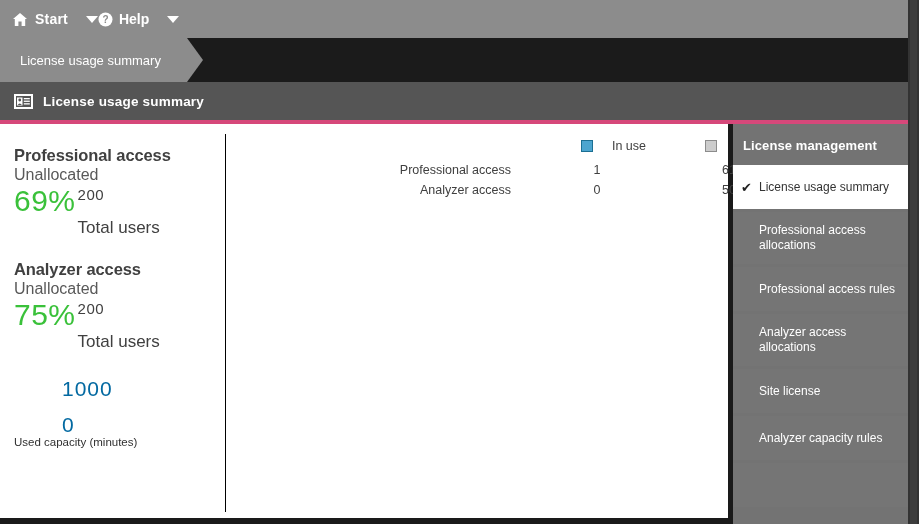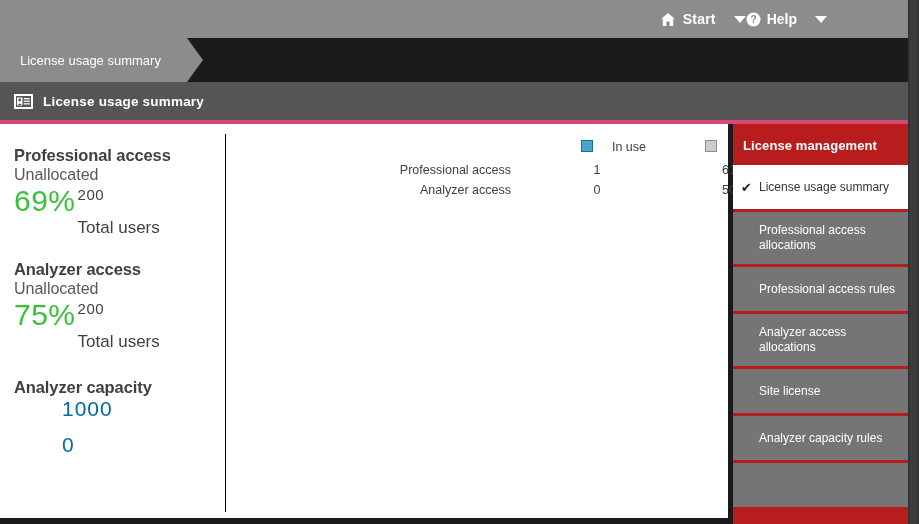--- a/index.html
+++ b/index.html
@@ -17,21 +17,21 @@
     width: 919px; height: 524px;
     background: #1a1a1a;
   }
 
   
   .topbar {
     position: absolute; top: 0; left: 0;
     width: 919px; height: 38px;
     background: #8c8c8c;
     display: flex; align-items: center;
-    justify-content: flex-end;
+    justify-content: flex-start;
     box-sizing: border-box;
   }
   .topbar-left, .topbar-right {
     display: flex; align-items: center;
   }
   .topbar-left { padding-left: 12px; }
   .topbar-right { padding-right: 92px; }
   .home-icon {
     display: inline-block; width: 16px; height: 15px;
     position: relative; margin-right: 7px;
@@ -165,36 +165,36 @@
   .lic-table th, .lic-table td {
     font-size: 12.5px; color: #404040;
     padding: 0; font-weight: normal;
   }
   .lic-table th { height: 26px; vertical-align: middle; }
   .lic-table td { height: 20px; vertical-align: middle; }
   .col-label { width: 245px; text-align: right; padding-right: 20px !important; }
   .col-val { width: 132px; text-align: center; }
   .legend-cell { text-align: center; }
   .legend-wrap {
-    display: inline-flex; gap: 19px; padding-left: 33px;
+    display: inline-flex; align-items: center; gap: 19px; padding-left: 33px;
   }
   .swatch {
     width: 12px; height: 12px; display: inline-block;
     box-sizing: border-box;
   }
   .swatch.inuse { background: #4ca5cf; border: 1px solid #1b6f93; }
   .swatch.avail { background: #cccccc; border: 1px solid #8c8c8c; }
   .legend-label { font-size: 12.5px; color: #404040; }
   .num { font-weight: bold; font-size: 12.5px; color: #303030; }
 
   
   .sidebar {
     position: absolute; left: 733px; top: 124px;
     width: 175px; height: 400px;
-    background: #b91c1c;
+    background: #737373;
     box-sizing: border-box;
   }
   .sb-head {
     color:#ffffff; font-size: 13px; font-weight: bold;
     padding: 14px 0 12px 10px;
     letter-spacing: .1px;
   }
   .sb-item {
     background: #757575;
     color: #ffffff;
@@ -300,24 +300,24 @@
         <div class="kpi-row">
           <span class="kpi-pct">75%</span>
           <span class="kpi-right">
             <span class="kpi-big">200</span>
             <div class="kpi-cap">Total users</div>
           </span>
         </div>
       </div>
 
       <div class="kpi-block" style="margin-top:26px;">
-        <div class="kpi-title">Analyzer capacity</div>
         <div class="cap-num">1000</div>
         <div class="cap-sp"></div>
         <div class="cap-num">0</div>
+        <div class="cap-label">Used capacity (minutes)</div>
       </div>
 
     </div>
 
     <div class="vdivider"></div>
 
     <div class="table-area">
       <table class="lic-table">
         <thead>
           <tr>

